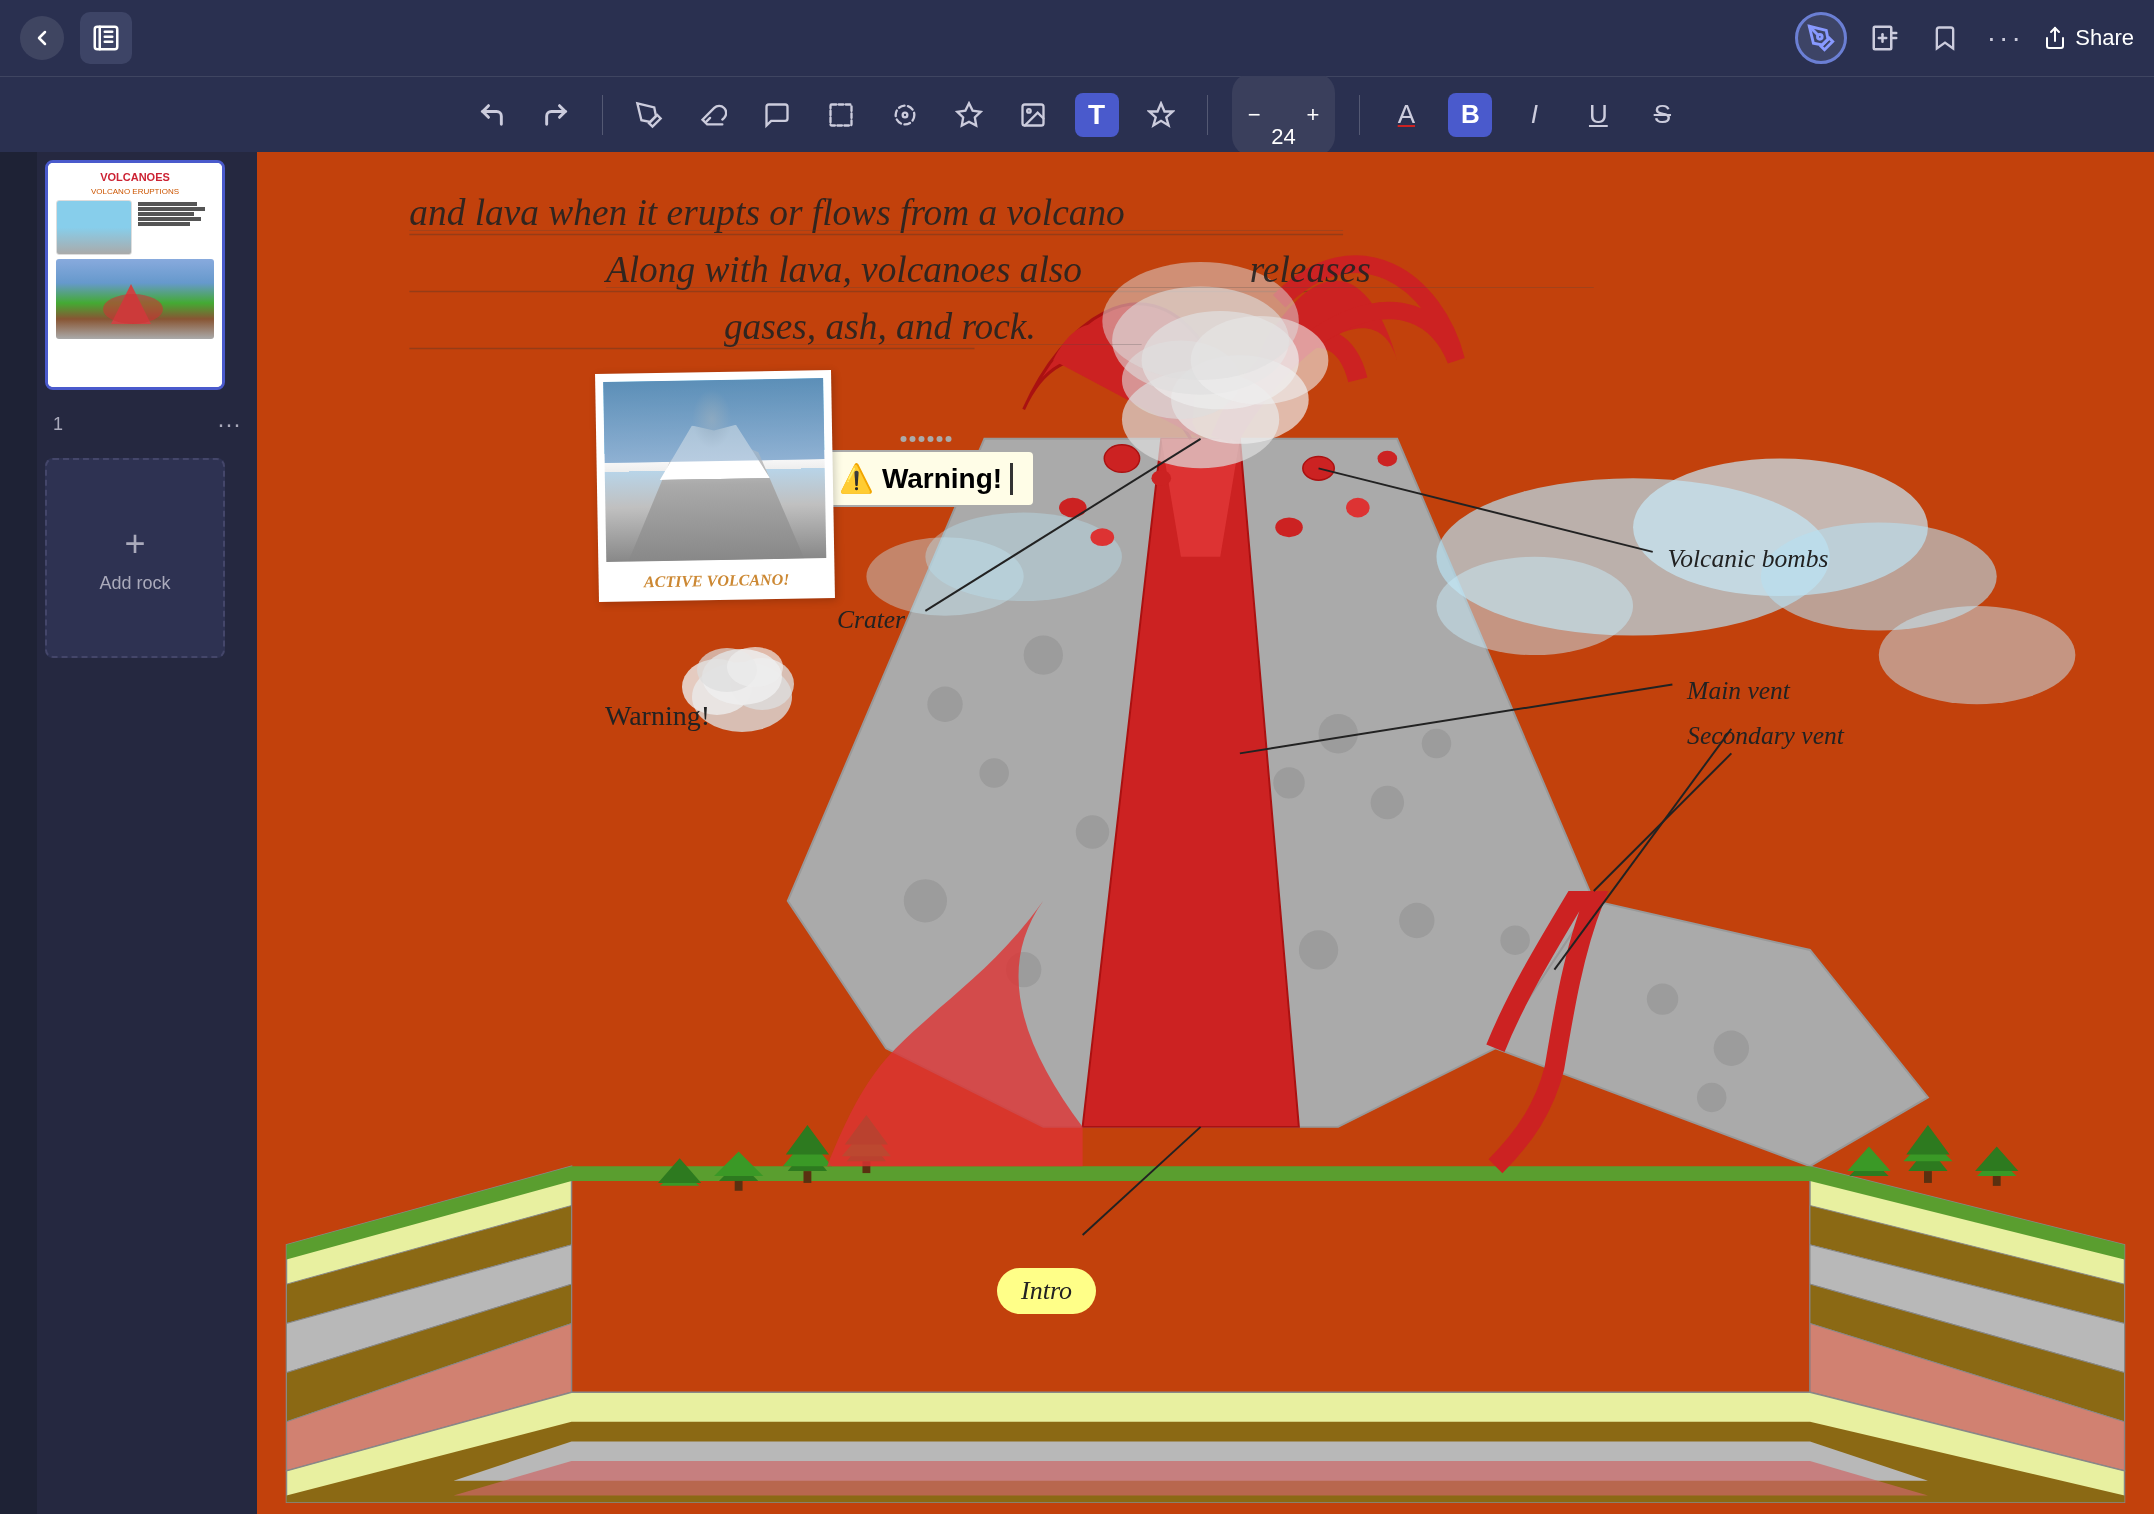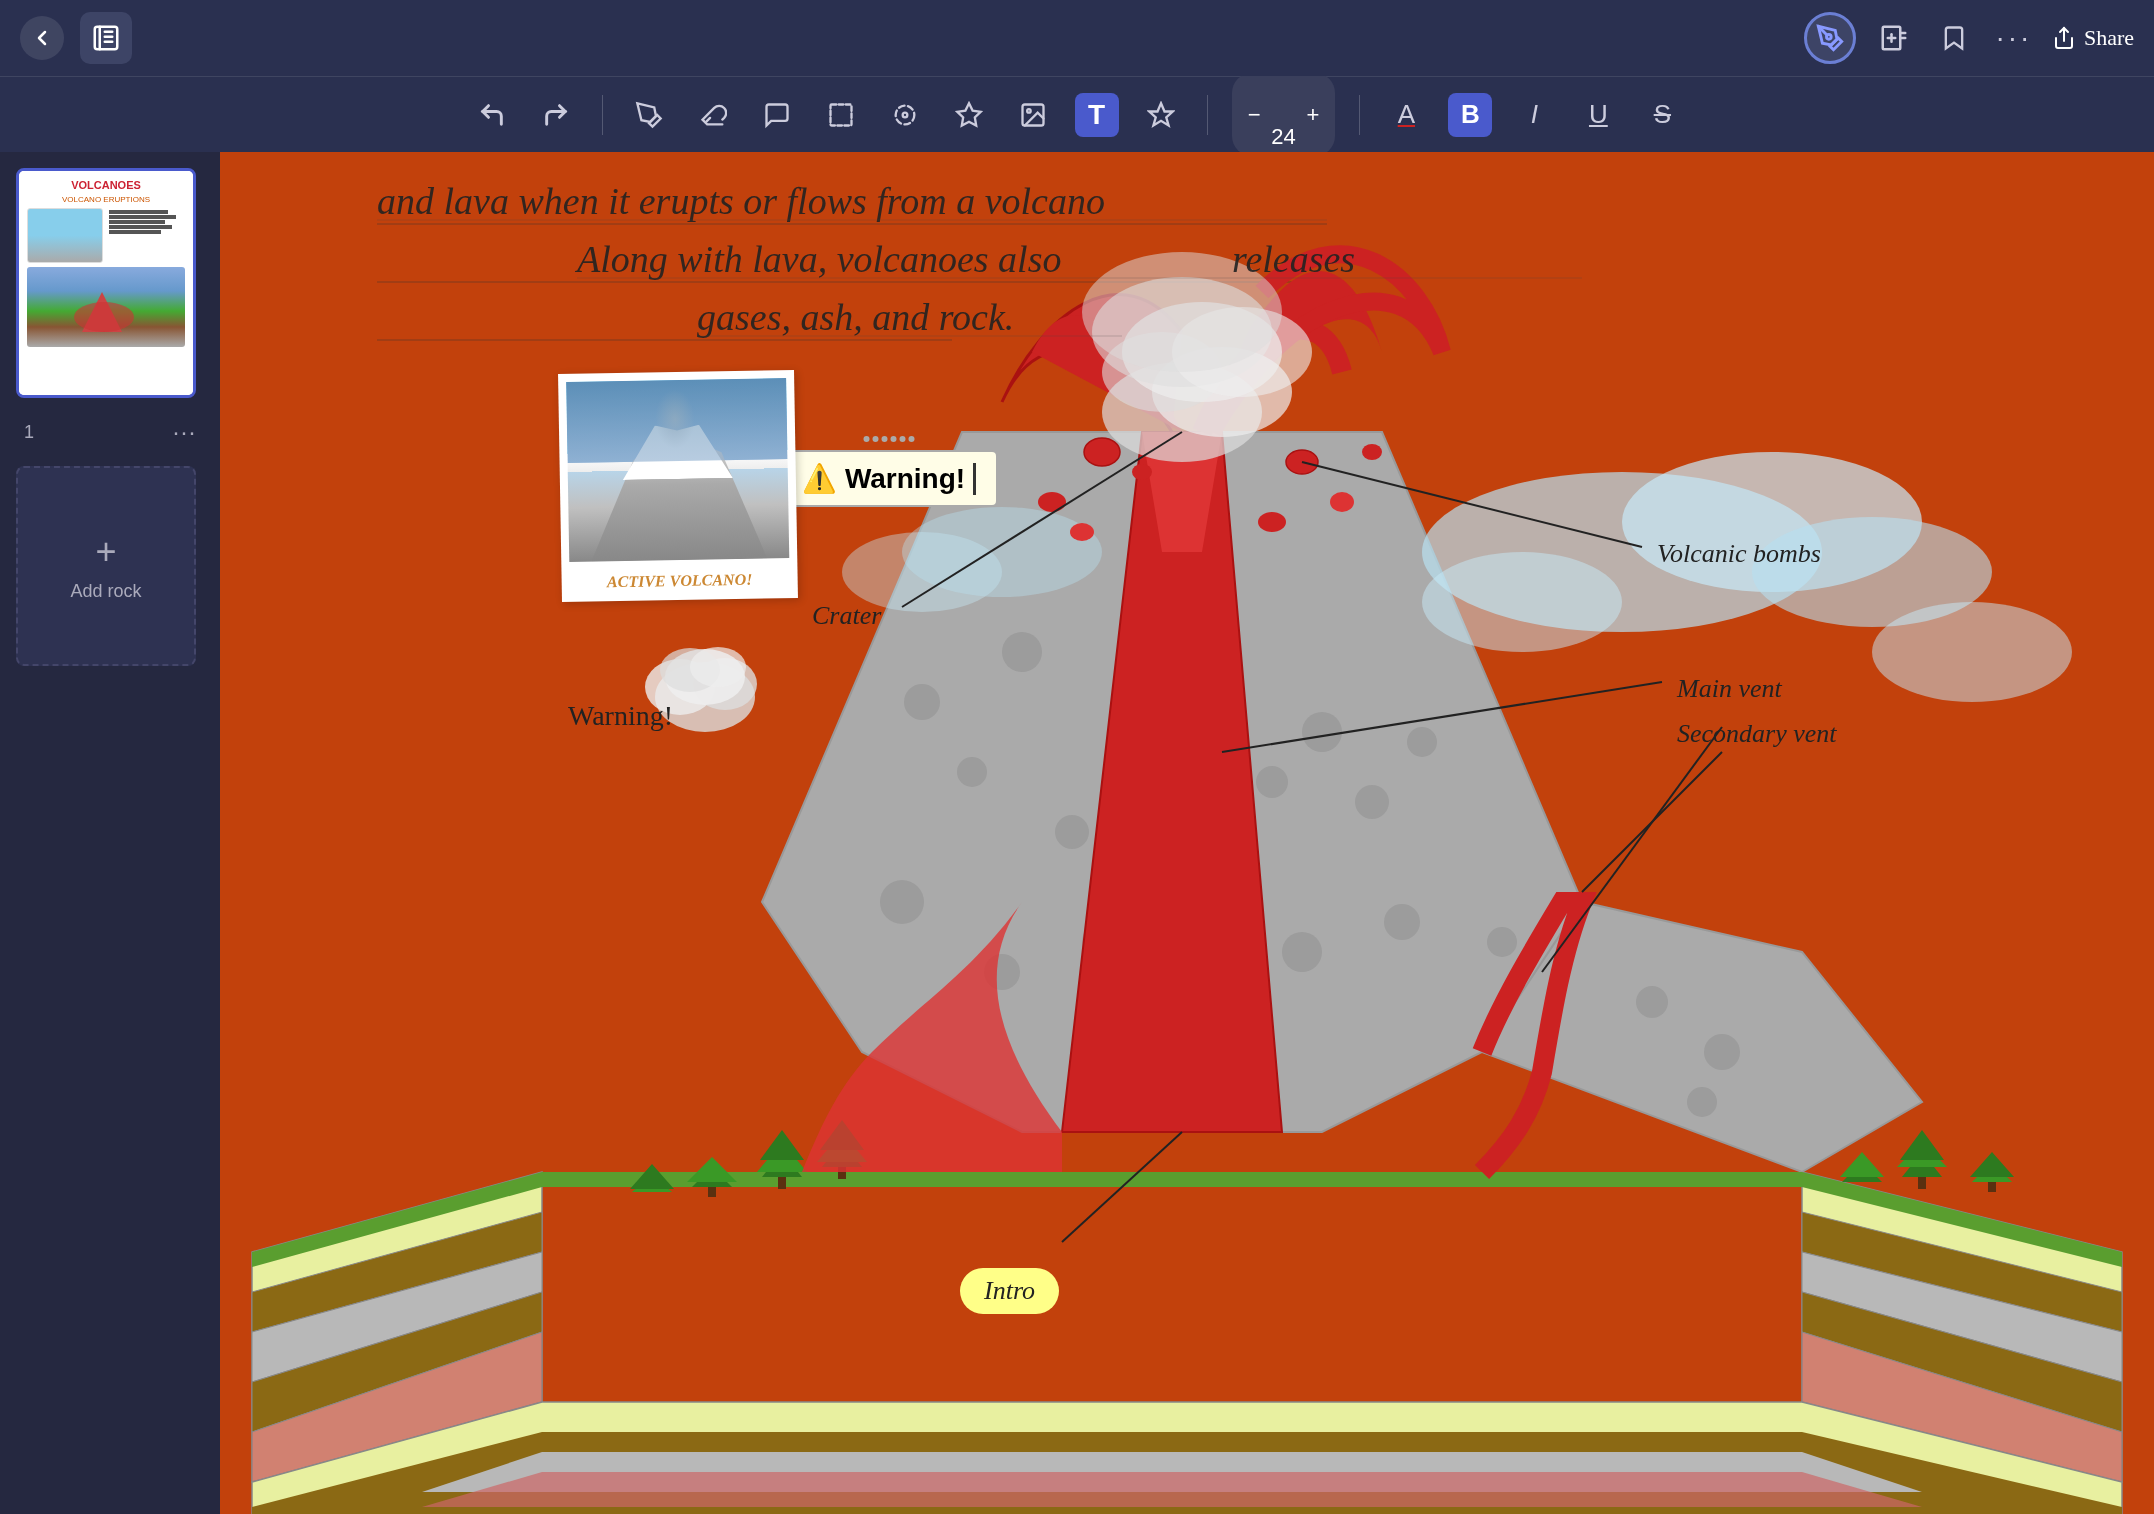--- a/index.html
+++ b/index.html
@@ -51,21 +51,21 @@
     }
     .avatar-btn svg { color: #8899ff; }
     .icon-btn {
       width: 44px; height: 44px;
       display: flex; align-items: center; justify-content: center;
       cursor: pointer; color: #ccd; font-size: 26px;
     }
     .share-btn {
       display: flex; align-items: center; gap: 8px;
       color: white; font-size: 22px; cursor: pointer;
-      background: none; border: none; font-family: Liberation Serif, serif;
+      background: none; border: none;
     }
 
     
     .toolbar {
       width: 100%;
       height: 76px;
       background: #2a3050;
       border-top: 1px solid rgba(255,255,255,0.1);
       display: flex;
       align-items: center;
@@ -110,25 +110,26 @@
     .main-layout {
       display: flex;
       width: 100%;
       height: calc(1514px - 152px);
     }
 
     
     .sidebar {
       width: 220px;
       background: #252840;
-      padding: 16px;
+      padding: 8px;
       display: flex;
       flex-direction: column;
       gap: 16px;
       overflow: hidden;
+      margin-left: 37px;
     }
     .page-thumb {
       width: 180px;
       height: 230px;
       background: white;
       border-radius: 8px;
       border: 3px solid #4a5acc;
       overflow: hidden;
       position: relative;
       cursor: pointer;

